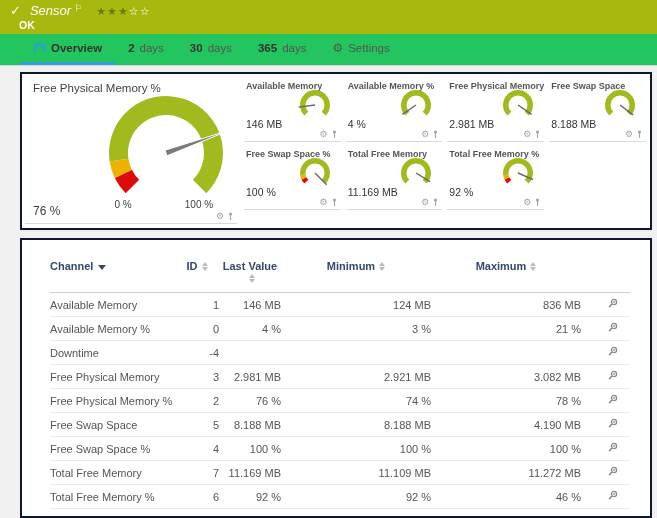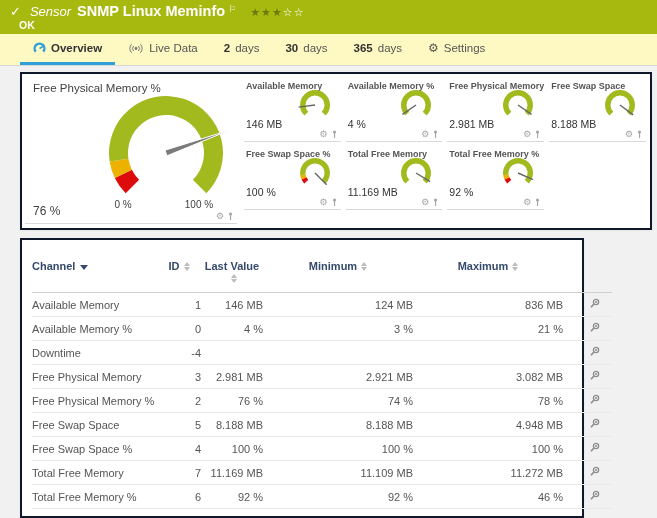--- a/index.html
+++ b/index.html
@@ -11,31 +11,31 @@
   .check{font-size:13px;font-weight:bold;font-family:"DejaVu Sans",sans-serif}
   .kind{font-style:italic;font-size:13px;margin-left:9px}
   .sensor-title{font-weight:bold;font-size:14.5px;margin-left:6px}
   .flag{font-size:9px;vertical-align:super;margin-left:3px;position:relative;top:-4px;font-family:"DejaVu Sans",sans-serif}
   .stars{margin-left:14px;font-size:11px;letter-spacing:1px;font-family:"DejaVu Sans",sans-serif}
   .stars .sf{color:#6d7a10}
   .stars .se{color:#ffffff}
   .status{position:absolute;left:19px;top:19px;font-size:10.5px;font-weight:bold}
 
   
-  .tabbar{height:32px;background:#fef9c3;border-bottom:1px solid #d7d7d7;display:flex;align-items:stretch;padding-left:20px;box-sizing:border-box}
+  .tabbar{height:32px;background:#22c55e;border-bottom:1px solid #d7d7d7;display:flex;align-items:stretch;padding-left:20px;box-sizing:border-box}
   .tab{display:flex;align-items:center;gap:5px;padding:0 13px;border-bottom:3px solid transparent;box-sizing:border-box;color:#555;font-size:11.5px;cursor:pointer}
   .tab.active{border-bottom-color:#2e9fd9;color:#333;font-weight:bold}
   .tab .num{font-weight:bold;color:#333}
   .gear{font-family:"DejaVu Sans",sans-serif;line-height:1}
   .tab .gear{font-size:12px;color:#555}
 
   
   .panel{position:absolute;background:#fff;border:2px solid #0f172a;box-sizing:border-box;box-shadow:0 1px 2px rgba(0,0,0,0.05)}
   #overview-panel{left:20px;top:72px;width:632px;height:158px}
-  #table-panel{left:20px;top:238px;width:564px;height:280px;padding:18px 22px 0 10px}
+  #table-panel{left:20px;top:238px;width:632px;height:280px;padding:18px 22px 0 28px}
 
   
   .main-tile{position:absolute;left:3px;top:3px;width:212px;height:146px;border-bottom:1px solid #dadada}
   .main-title{position:absolute;left:8px;top:5px;font-size:11.5px;color:#3f3f3f;white-space:nowrap}
   #main-gauge{position:absolute;left:78px;top:14px;overflow:visible}
   .lbl-min{position:absolute;left:80px;top:122px;width:36px;text-align:center;font-size:10px;color:#3f3f3f}
   .lbl-max{position:absolute;left:152px;top:122px;width:44px;text-align:center;font-size:10px;color:#3f3f3f}
   .main-value{position:absolute;left:8px;top:127px;font-size:12px;color:#3f3f3f}
   .tile-icons{position:absolute;right:3px;bottom:2px;display:flex;align-items:center;gap:3px}
   .tile-icons .gear{font-size:9px;color:#a5a5a5}
@@ -60,41 +60,33 @@
   .sort .dn{border-top:4px solid #bcbcbc}
   .caret{display:inline-block;width:0;height:0;border-left:4px solid transparent;border-right:4px solid transparent;border-top:5px solid #35496b;margin-left:5px}
 </style>
 </head>
 <body>
 
 <div class="topbar">
   <div class="row1">
     <span class="check">✓</span>
     <span class="kind">Sensor</span>
-    <span class="sensor-title">SNMP Linux Meminfo</span>
     <span class="flag">⚐</span>
     <span class="stars" id="stars"><span class="sf">★</span><span class="sf">★</span><span class="sf">★</span><span class="se">☆</span><span class="se">☆</span></span>
   </div>
   <div class="status">OK</div>
 </div>
 
 <div class="tabbar">
   <div class="tab active">
     <svg width="13" height="13" viewBox="0 0 12 12">
       <path d="M2.55 8.89 A4.5 4.5 0 1 1 9.45 8.89" fill="none" stroke="#2e9fd9" stroke-width="2.2"></path>
       <path d="M6 6 L9.3 4.1" stroke="#2e9fd9" stroke-width="1.4"></path>
     </svg>
     <span>Overview</span>
-  </div>
-  <div class="tab">
-    <svg width="16" height="11" viewBox="0 0 16 11">
-      <circle cx="8" cy="5.5" r="1.4" fill="#777"></circle>
-      <path d="M5.6 3 a3.6 3.6 0 0 0 0 5 M3.6 1.2 a6.2 6.2 0 0 0 0 8.6 M10.4 3 a3.6 3.6 0 0 1 0 5 M12.4 1.2 a6.2 6.2 0 0 1 0 8.6" stroke="#777" fill="none" stroke-width="1"></path>
-    </svg>
-    <span>Live Data</span>
   </div>
   <div class="tab">
     <span class="num">2</span>
     <span>days</span>
   </div>
   <div class="tab">
     <span class="num">30</span>
     <span>days</span>
   </div>
   <div class="tab">
@@ -362,21 +354,21 @@
         <path d="M5 6 L2 9.2" stroke="#8a8a8a" stroke-width="1.6"></path>
       </svg>
     </td>
   </tr>
 
   <tr>
     <td class="c-ch">Free Swap Space</td>
     <td>5</td>
     <td>8.188 MB</td>
     <td>8.188 MB</td>
-    <td>4.948 MB</td>
+    <td>4.190 MB</td>
     <td class="c-ic">
       <svg width="11" height="11" viewBox="0 0 11 11">
         <circle cx="7" cy="4" r="2.6" fill="none" stroke="#8a8a8a" stroke-width="1.3"></circle>
         <circle cx="7" cy="4" r="0.9" fill="#8a8a8a"></circle>
         <path d="M5 6 L2 9.2" stroke="#8a8a8a" stroke-width="1.6"></path>
       </svg>
     </td>
   </tr>
 
   <tr>

